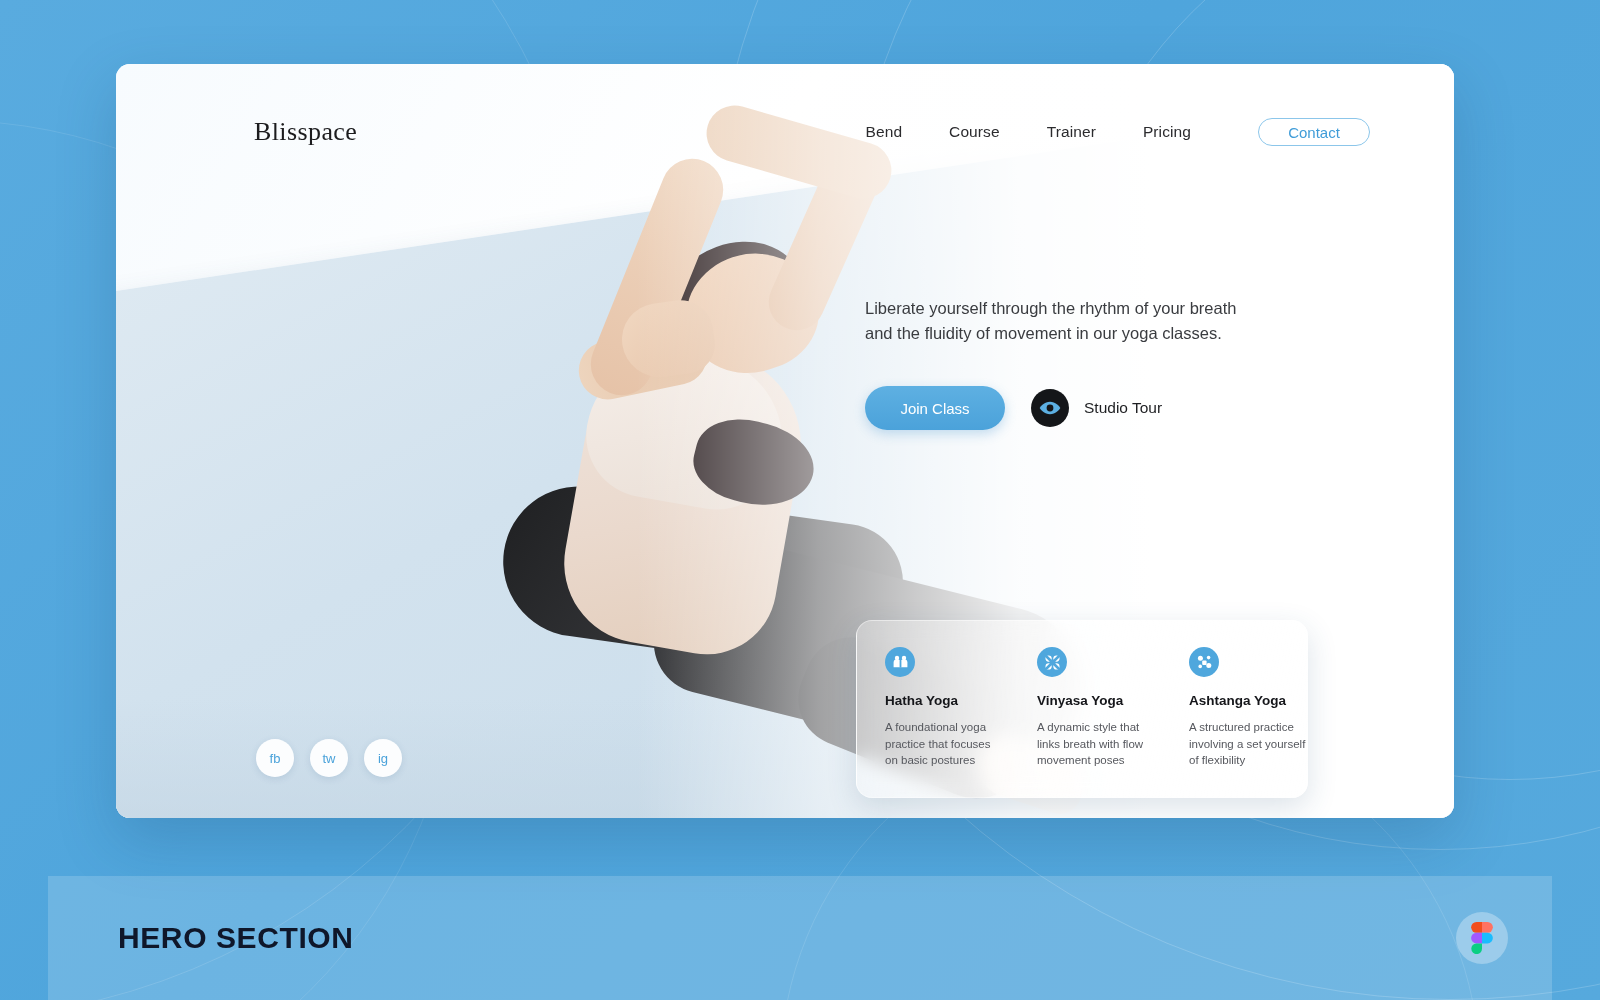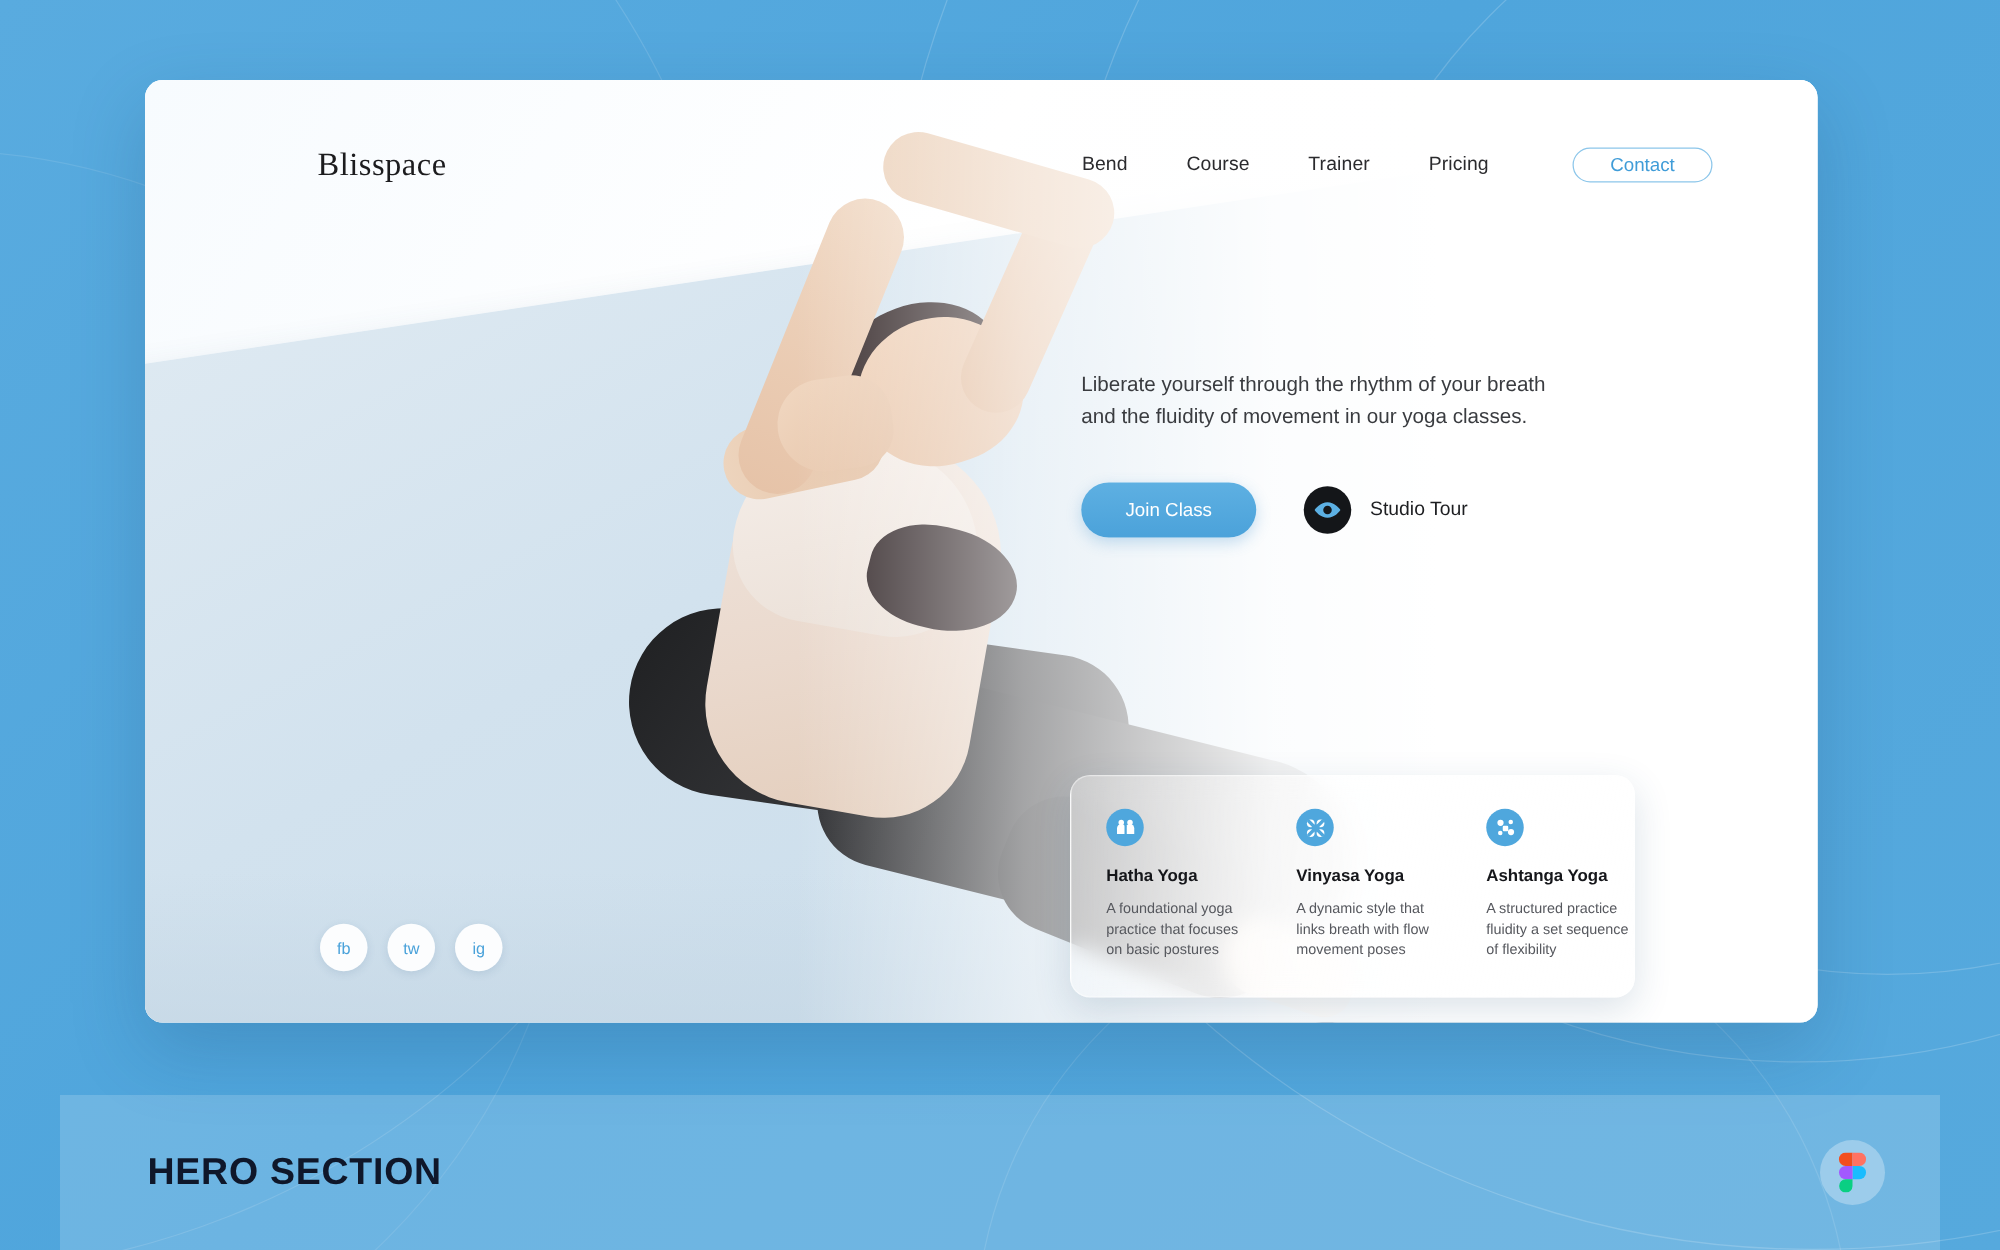--- a/index.html
+++ b/index.html
@@ -264,21 +264,21 @@
     margin-top: 54px;
     font-size: 16.5px;
     line-height: 1.52;
     color: #3a3c40;
     max-width: 390px;
   }
   #hero-actions {
     margin-top: 40px;
     display: flex;
     align-items: center;
-    gap: 38px;
+    gap: 26px;
   }
   #join-class-button {
     width: 140px;
     height: 44px;
     border-radius: 24px;
     background: linear-gradient(180deg,#5eb0e2,#4ba2da);
     color: #ffffff;
     font-size: 15px;
     display: flex;
     align-items: center;
@@ -507,21 +507,21 @@
       <div class="card-icon">
         <svg width="17" height="17" viewBox="0 0 17 17">
           <circle cx="4.4" cy="4.2" r="2.5" fill="#fff"></circle>
           <circle cx="12.6" cy="3.6" r="1.8" fill="#fff"></circle>
           <circle cx="12.8" cy="11.6" r="2.5" fill="#fff"></circle>
           <circle cx="4.2" cy="12.4" r="1.8" fill="#fff"></circle>
           <rect x="6.2" y="6.6" width="4.4" height="4.4" rx="1" fill="#fff"></rect>
         </svg>
       </div>
       <div class="card-title">Ashtanga Yoga</div>
-      <div class="card-desc">A structured practice fluidity a set sequence of flexibility</div>
+      <div class="card-desc">A structured practice involving a set yourself of flexibility</div>
     </div>
 
   </div>
 </div>
 
 <div id="footer-bar">
   <div id="footer-title">HERO SECTION</div>
   <div id="figma-badge">
     <svg width="22" height="32" viewBox="0 0 22 32">
       <path d="M5.5 0h5.5v10.7H5.5a5.35 5.35 0 1 1 0-10.7z" fill="#f24e1e"></path>

